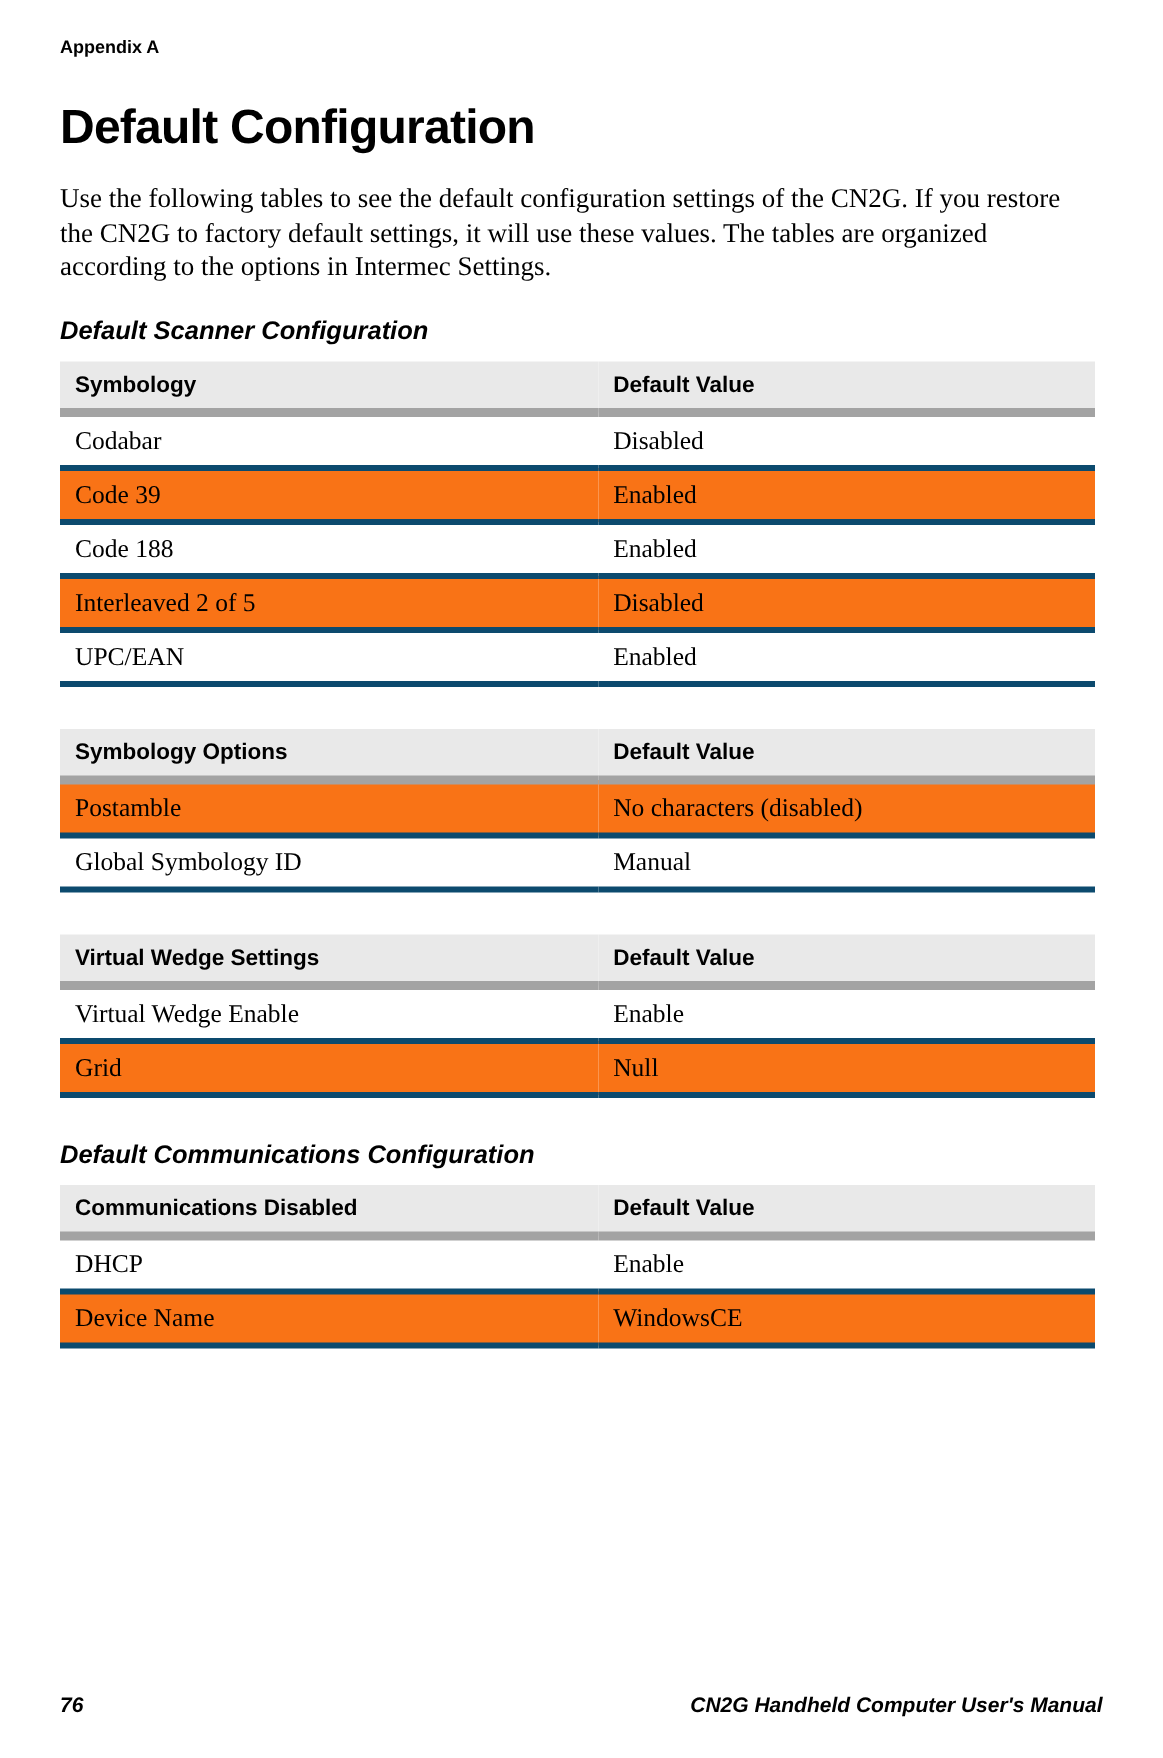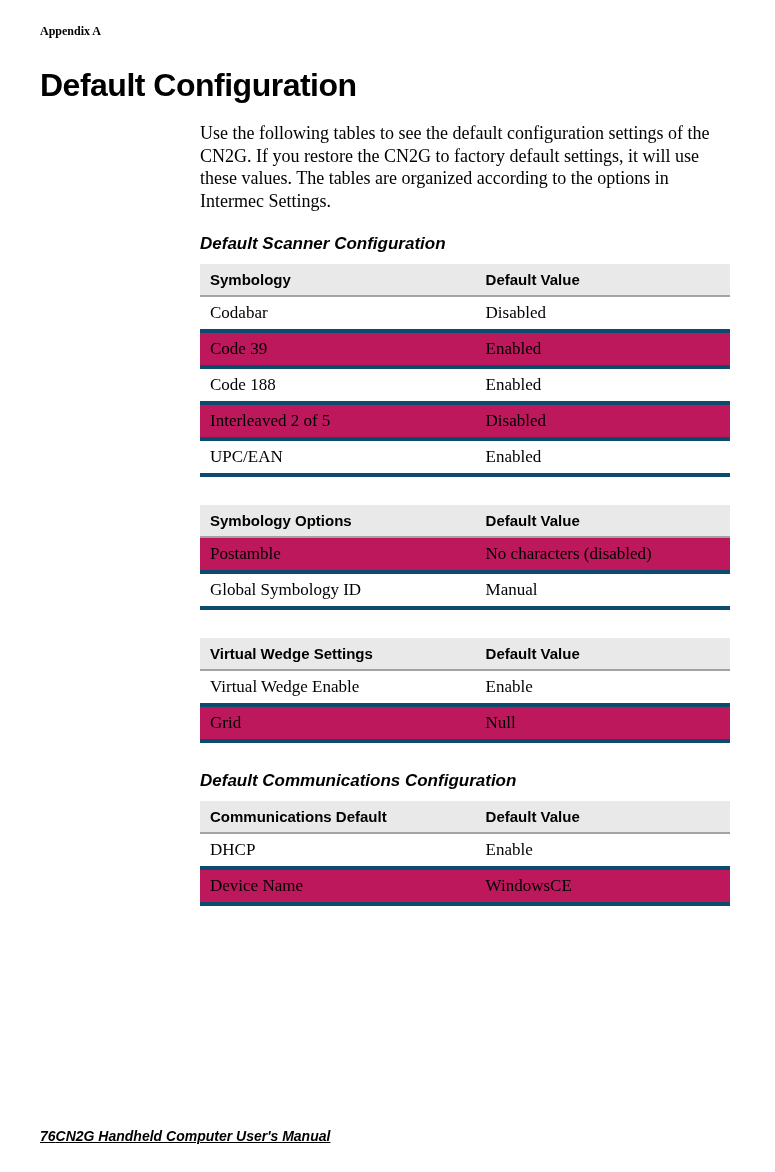--- a/index.html
+++ b/index.html
@@ -12,34 +12,33 @@
     color: #000;
     position: relative;
   }
   .page {
     padding: 24px 40px 0 40px;
     box-sizing: border-box;
     height: 100%;
     position: relative;
   }
   .running-head {
-    font-family: Liberation Serif, serif;
+    font-family: Liberation Sans, sans-serif;
     font-weight: bold;
     font-size: 12px;
     margin-bottom: 28px;
   }
   h1.main-title {
     font-family: Verdana, Arial, sans-serif;
     font-weight: 900;
     font-size: 32px;
     margin: 0 0 14px 0;
     letter-spacing: -0.5px;
   }
   .content-block {
-    margin-left: 160px;
     margin-right: 5px;
   }
   .intro {
     font-family: "Garamond", "Times New Roman", serif;
     font-size: 18px;
     line-height: 1.25;
     margin-bottom: 22px;
   }
   h2.section {
     font-family: Verdana, Arial, sans-serif;
@@ -55,43 +54,42 @@
     font-family: "Garamond", "Times New Roman", serif;
     font-size: 17px;
   }
   table.config th {
     text-align: left;
     background: #e9e9e9;
     font-family: Verdana, Arial, sans-serif;
     font-weight: bold;
     font-size: 15px;
     padding: 7px 10px;
-    border-bottom: 2px solid #a3a3a3;
+    border-bottom: 6px solid #a3a3a3;
   }
   table.config td {
     padding: 6px 10px;
     border-bottom: 4px solid #0c4a6e;
   }
   table.config tr.alt td {
-    background: #be185d;
+    background: #f97316;
   }
   .col-left { width: 52%; }
   .col-right { width: 48%; }
   .footer {
     position: absolute;
     bottom: 28px;
     left: 40px;
     right: 40px;
     display: flex;
-    justify-content: flex-start;
+    justify-content: space-between;
     font-family: Verdana, Arial, sans-serif;
     font-weight: bold;
     font-style: italic;
     font-size: 14px;
-    text-decoration: underline;
   }
   .footer .page-num { font-style: italic; }
 </style>
 </head>
 <body>
 
 <div class="page">
   <div class="running-head">Appendix A</div>
 
   <h1 class="main-title">Default Configuration</h1>
@@ -162,21 +160,21 @@
         <td>Null</td>
       </tr>
     </tbody>
       </table>
 
     <h2 class="section">Default Communications Configuration</h2>
 
     <table class="config">
       <tbody>
           <tr>
-        <th class="col-left">Communications Default</th>
+        <th class="col-left">Communications Disabled</th>
         <th class="col-right">Default Value</th>
       </tr>
       <tr>
         <td>DHCP</td>
         <td>Enable</td>
       </tr>
       <tr class="alt">
         <td>Device Name</td>
         <td>WindowsCE</td>
       </tr>

